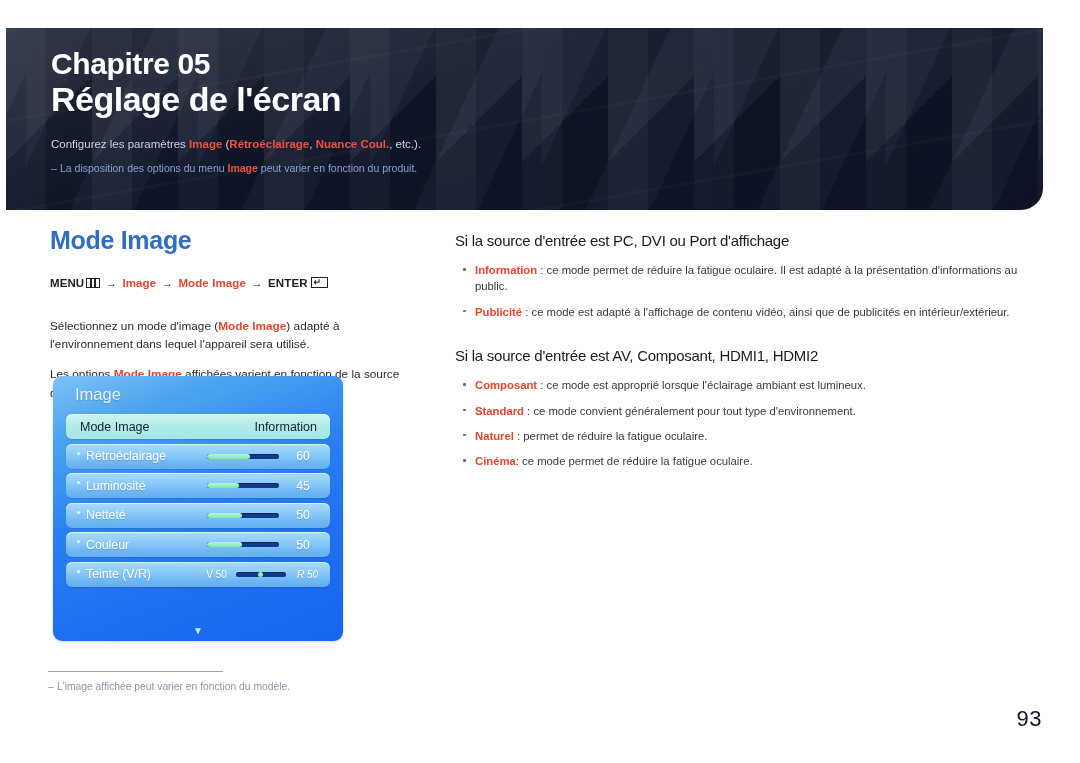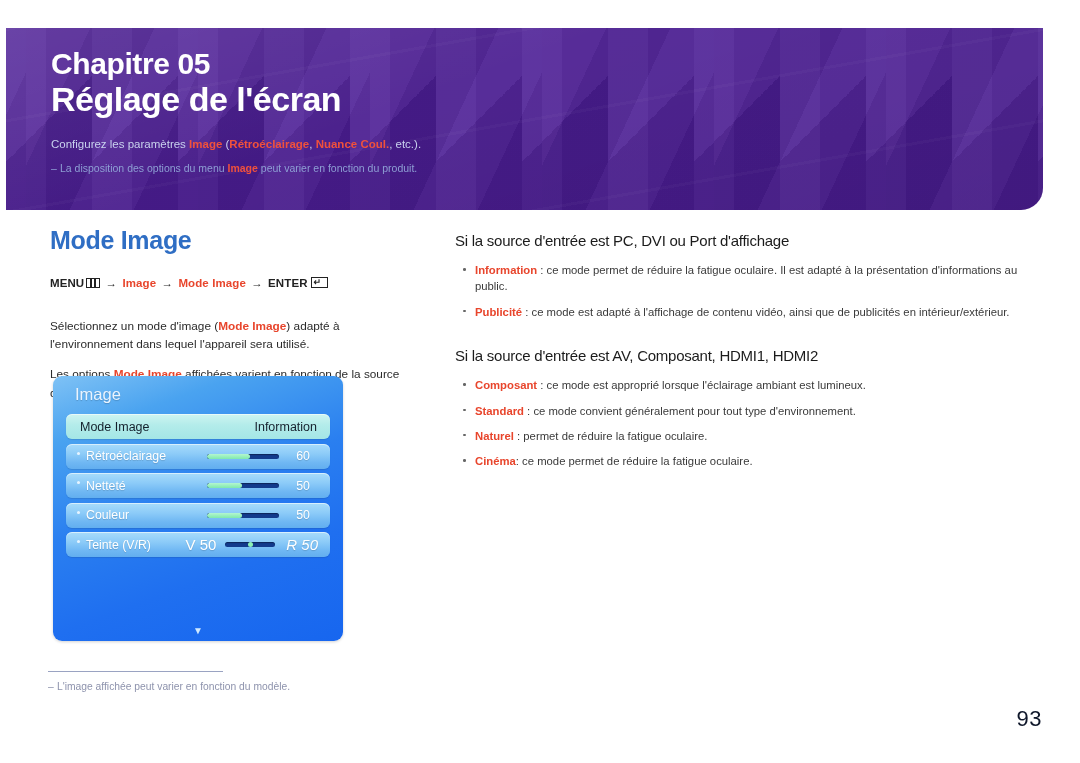--- a/index.html
+++ b/index.html
@@ -7,21 +7,21 @@
     width:1080px;height:763px;
     font-family:"Liberation Sans", sans-serif;
     -webkit-font-smoothing:antialiased;
     position:relative;overflow:hidden;
   }
 
   
   .banner{
     position:absolute;left:6px;top:28px;width:1037px;height:182px;
     border-radius:0 0 22px 0;
-    background:#4c1d95;
+    background:#0f172a;
     overflow:hidden;
   }
   .banner .pattern{
     position:absolute;inset:0;
     background-image:
       linear-gradient(135deg, rgba(255,255,255,.045) 0 50%, rgba(0,0,0,.05) 50% 100%),
       linear-gradient(115deg, rgba(255,255,255,.03) 0 25%, rgba(0,0,0,.04) 25% 50%, rgba(255,255,255,.035) 50% 75%, rgba(0,0,0,.03) 75% 100%);
     background-size:86px 182px, 172px 182px;
     background-position:0 0, 20px 0;
   }
@@ -136,21 +136,21 @@
   .osd-slider .fill{
     position:absolute;left:0;top:0;bottom:0;border-radius:3px;
     background:linear-gradient(180deg,#b4f6cf,#7fe9ae);
   }
   .osd-num{
     width:30px;text-align:center;margin-left:9px;margin-right:12px;
     color:#ffffff;font-size:12.3px;flex:none;
     text-shadow:0 1px 1px rgba(0,0,0,.16);
   }
   .tint-left,.tint-right{
-    color:#ffffff;font-size:15px;flex:none;
+    color:#ffffff;font-size:10px;flex:none;
     text-shadow:0 1px 1px rgba(0,0,0,.16);
   }
   .tint-left{margin-left:auto;}
   .tint-right{margin-left:11px;margin-right:12px;font-style:italic;}
   .tint-bar{
     width:50px;height:5px;border-radius:3px;background:#123a8c;margin-left:9px;
     position:relative;flex:none;box-shadow:inset 0 1px 1px rgba(0,0,0,.35);
   }
   .tint-bar .dot{
     position:absolute;left:50%;top:50%;width:5px;height:5px;margin:-2.5px 0 0 -2.5px;
@@ -246,20 +246,28 @@
     <div class="osd-row">
       <span class="osd-bullet"></span>
       <span class="osd-label">Rétroéclairage</span>
       <span class="osd-slider">
           <span class="fill" style="width: 60%;"></span>
         </span>
       <span class="osd-num">60</span>
     </div>
 
 
+    <div class="osd-row">
+      <span class="osd-bullet"></span>
+      <span class="osd-label">Luminosité</span>
+      <span class="osd-slider">
+          <span class="fill" style="width: 45%;"></span>
+        </span>
+      <span class="osd-num">45</span>
+    </div>
 
     <div class="osd-row">
       <span class="osd-bullet"></span>
       <span class="osd-label">Netteté</span>
       <span class="osd-slider">
           <span class="fill" style="width: 48%;"></span>
         </span>
       <span class="osd-num">50</span>
     </div>
 

